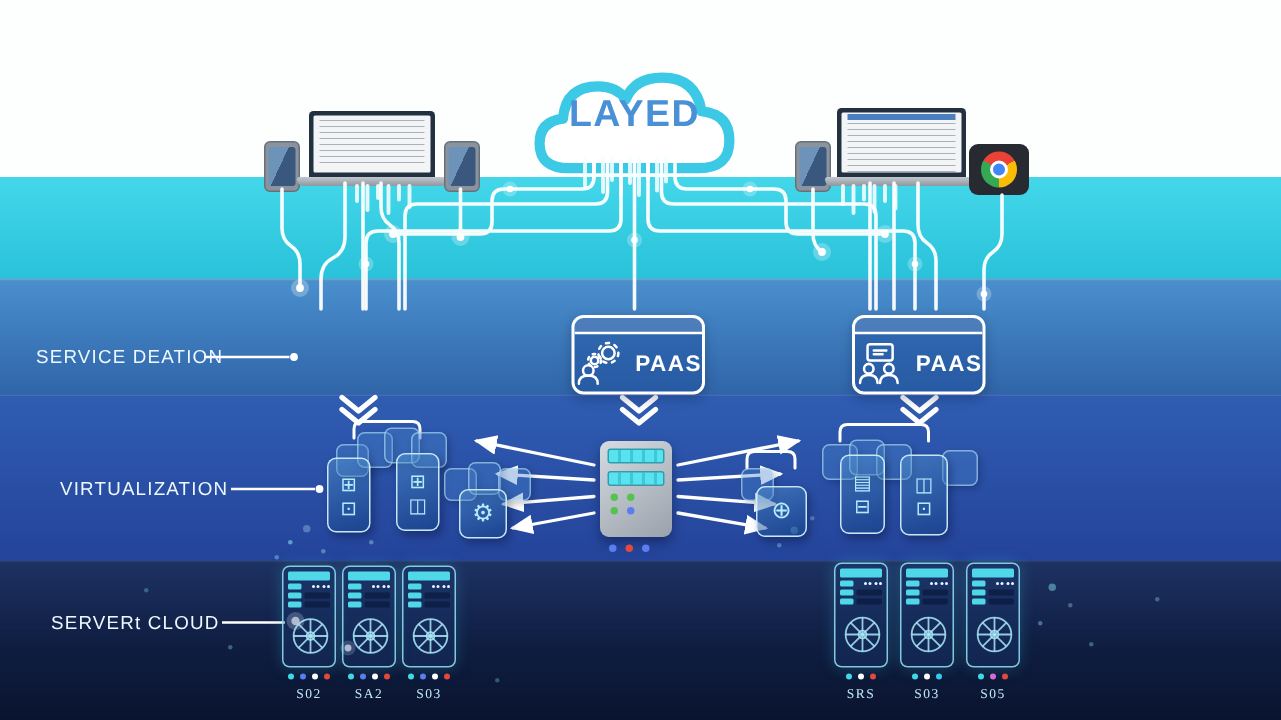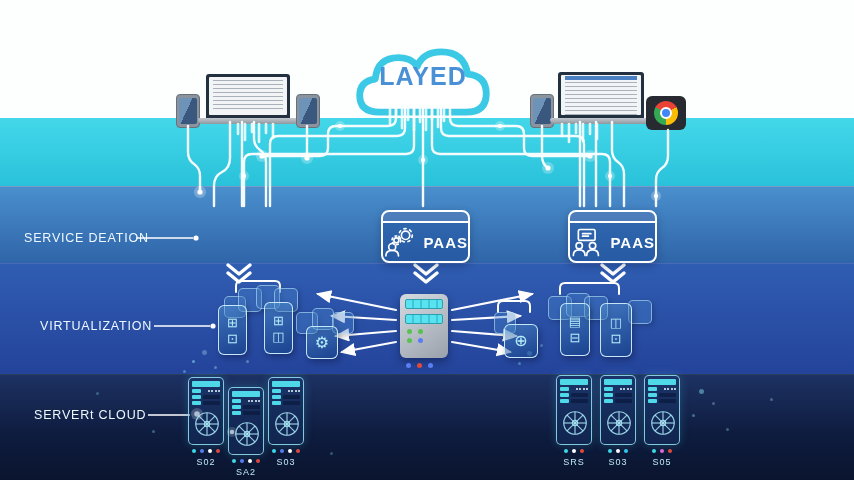--- a/index.html
+++ b/index.html
@@ -84,21 +84,21 @@
         background:rgba(25,60,120,.35);box-shadow:0 0 10px rgba(70,200,235,.25);
         padding:3px 3px 0;box-sizing:border-box;}
   .rack-h{height:6px;background:#4fd9e8;border-radius:1px;margin-bottom:2px;}
   .rrow{display:flex;align-items:center;gap:2px;margin-bottom:2px;}
   .chip{width:9px;height:4px;background:#4fd9e8;border-radius:1px;flex:0 0 auto;}
   .rbar{flex:1;height:4px;background:rgba(8,22,55,.6);border-radius:1px;}
   .micro{width:2px;height:2px;border-radius:50%;background:#e8fbff;}
   .mrow{justify-content:flex-end;gap:1.5px;}
   .rack-dots{display:flex;gap:4px;justify-content:center;margin-top:4px;}
   .rdot{width:4px;height:4px;border-radius:50%;}
-  .rack-label{margin-top:4px;font-size:9px;letter-spacing:1px;color:#bfe9f5;}
+  .rack-label{margin-top:4px;font-size:9px;letter-spacing:1px;color:#bfe9f5;font-family:Liberation Serif, serif;}
 
   .sparkles{position:absolute;left:0;top:0;width:3px;height:3px;border-radius:50%;
     background:transparent;
     box-shadow:192px 360px 0 0 rgba(140,230,245,.55),203px 351px 0 1px rgba(190,245,255,.3),
       183px 370px 0 0 rgba(140,230,245,.4),214px 366px 0 0 rgba(190,245,255,.35),
       528px 352px 0 1px rgba(140,230,245,.45),540px 344px 0 0 rgba(190,245,255,.3),
       518px 362px 0 0 rgba(140,230,245,.4),700px 390px 0 1px rgba(140,230,245,.45),
       712px 402px 0 0 rgba(190,245,255,.3),692px 414px 0 0 rgba(140,230,245,.4),
       726px 428px 0 0 rgba(140,230,245,.35),152px 430px 0 0 rgba(140,230,245,.35),
       330px 452px 0 0 rgba(140,230,245,.3),770px 398px 0 0 rgba(190,245,255,.3),
@@ -424,21 +424,21 @@
     </div>
     <div class="rack-dots">
         <span class="rdot" style="background:#3fd9e6"></span>
         <span class="rdot" style="background:#5a7df2"></span>
         <span class="rdot" style="background:#fff"></span>
         <span class="rdot" style="background:#e0493b"></span>
       </div>
     <div class="rack-label">S02</div>
   </div>
 
-  <div class="rack-unit" style="left:228px;top:387px;">
+  <div class="rack-unit" style="left:228px;top:377px;">
     <div class="rack">
       <div class="rack-h"></div>
       <div class="rrow mrow">
           <span class="chip"></span>
           <span style="flex:1"></span>
           <span class="micro"></span>
           <span class="micro"></span>
           <span class="micro"></span>
           <span class="micro"></span>
         </div>

